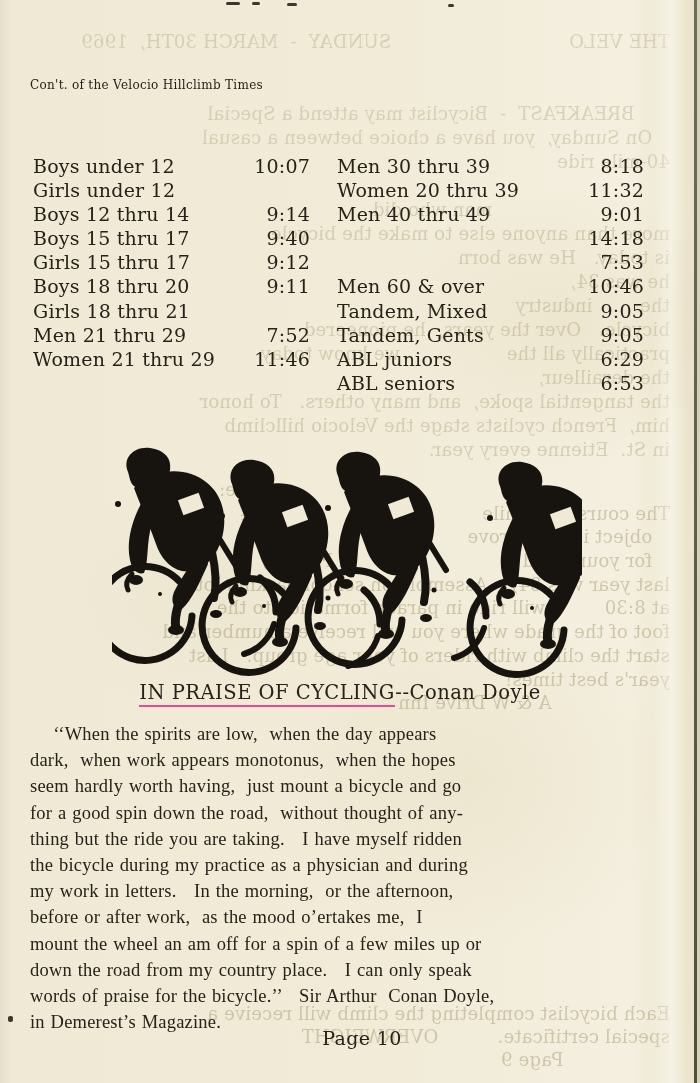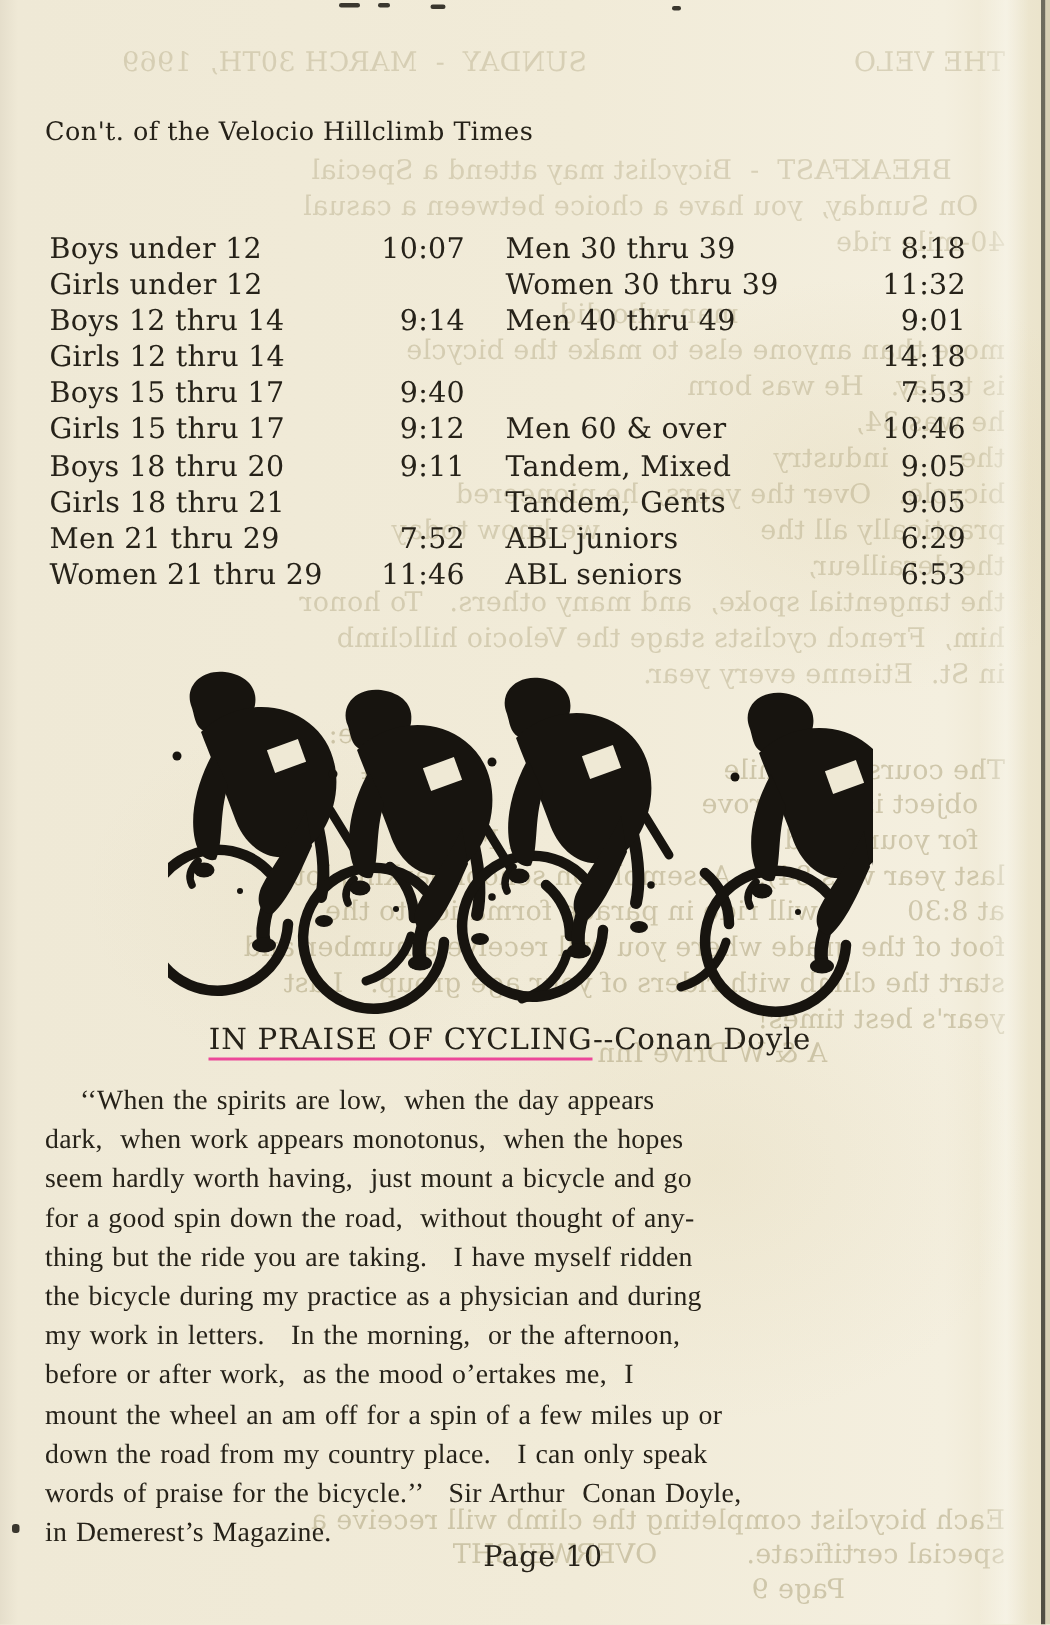--- a/index.html
+++ b/index.html
@@ -15,21 +15,21 @@
       #f0ead7;
   }
   .crease{position:absolute;top:0;bottom:0;left:652px;width:34px;pointer-events:none;
     background:linear-gradient(to right,transparent,rgba(255,255,250,0.45) 55%,transparent);}
   .edge-line{position:absolute;top:0;bottom:0;left:694px;width:3px;
     background:linear-gradient(#6e6c5e,#504e43);}
   .edge-outer{position:absolute;top:0;bottom:0;left:697px;right:0;background:#d7d0b5;}
   .speck{position:absolute;background:#3a372e;border-radius:2px;}
 
   
-  .header-title{position:absolute;left:30px;top:78px;font-size:17px;letter-spacing:.3px;}
+  .header-title{position:absolute;left:30px;top:78px;font-size:12px;letter-spacing:.3px;}
   .times{position:absolute;top:154px;font-size:19px;letter-spacing:.2px;}
   .times .trow{display:flex;height:24.1px;line-height:24.1px;}
   .times .tlabel{white-space:pre;}
   .times .ttime{margin-left:auto;}
   .times-left{left:33px;width:277px;}
   .times-right{left:337px;width:307px;}
 
   .illustration{position:absolute;left:112px;top:428px;width:470px;height:254px;}
 
   .heading{position:absolute;left:0;right:20px;top:681px;text-align:center;
@@ -108,24 +108,20 @@
     <div class="trow">
       <span class="tlabel">Girls under 12</span>
       <span class="ttime"></span>
     </div>
 
     <div class="trow">
       <span class="tlabel">Boys 12 thru 14</span>
       <span class="ttime">9:14</span>
     </div>
 
-    <div class="trow">
-      <span class="tlabel">Girls 12 thru 14</span>
-      <span class="ttime"></span>
-    </div>
 
     <div class="trow">
       <span class="tlabel">Boys 15 thru 17</span>
       <span class="ttime">9:40</span>
     </div>
 
     <div class="trow">
       <span class="tlabel">Girls 15 thru 17</span>
       <span class="ttime">9:12</span>
     </div>
@@ -152,21 +148,21 @@
   </div>
 
 <div class="times times-right">
 
     <div class="trow">
       <span class="tlabel">Men 30 thru 39</span>
       <span class="ttime">8:18</span>
     </div>
 
     <div class="trow">
-      <span class="tlabel">Women 30 thru 39</span>
+      <span class="tlabel">Women 20 thru 39</span>
       <span class="ttime">11:32</span>
     </div>
 
     <div class="trow">
       <span class="tlabel">Men 40 thru 49</span>
       <span class="ttime">9:01</span>
     </div>
 
     <div class="trow">
       <span class="tlabel"></span>

